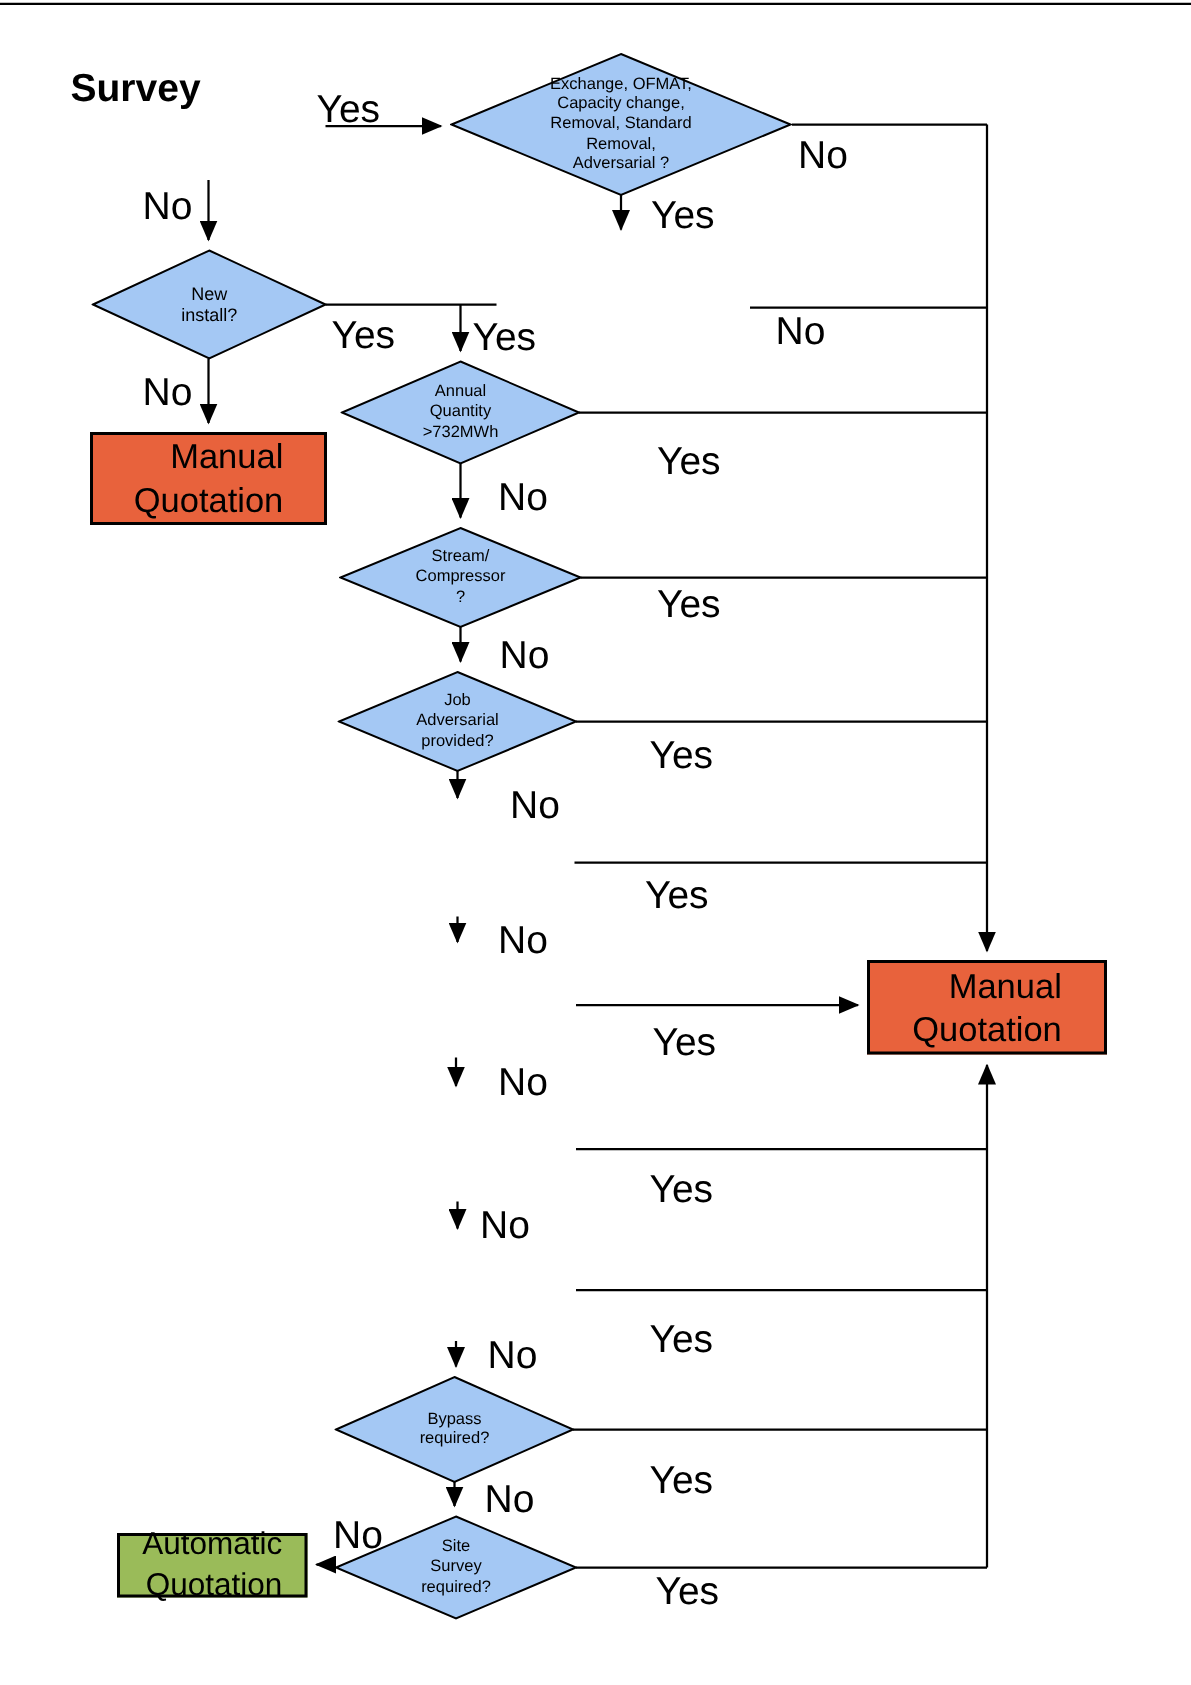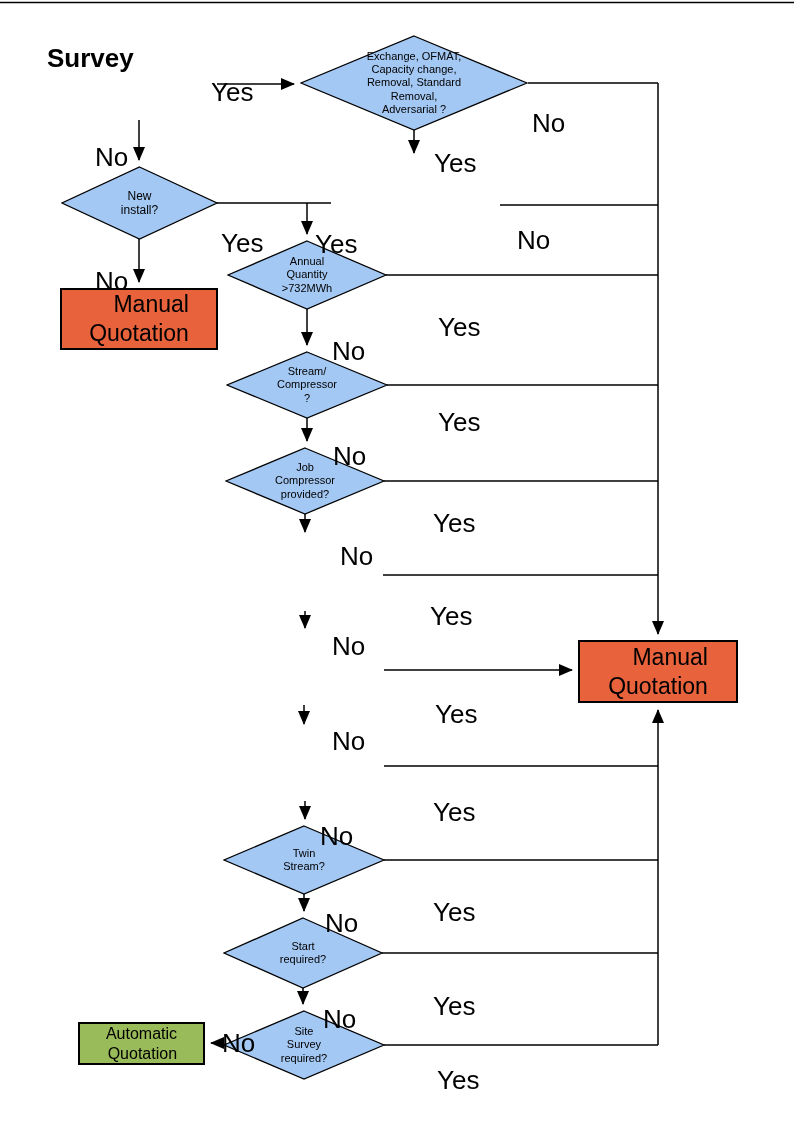--- a/index.html
+++ b/index.html
@@ -20,23 +20,23 @@
     text-align:center; white-space:pre-line; font-size:11px; line-height:1.2;
   }
   .fs13 .node-label { font-size:13px; }
   .fs12 .node-label { font-size:12px; }
 
   .process, .terminator {
     display:flex; align-items:center; justify-content:center; text-align:right;
     white-space:pre-line; border:2px solid #000; box-sizing:border-box;
   }
   .process   { background:var(--manual_fill, #E8623C); font-size:23px; line-height:1.25; }
-  .terminator{ background:var(--auto_fill, #9ABB59); font-size:16px; line-height:1.25; }
+  .terminator{ background:var(--auto_fill, #9ABB59); font-size:21px; line-height:1.25; }
 
-  .edge-label { position:absolute; font-size:26px; white-space:nowrap;margin-top:20px; }
+  .edge-label { position:absolute; font-size:26px; white-space:nowrap; }
   .start-label { position:absolute; font-size:26px; font-weight:bold; }
 </style>
 </head>
 <body>
 
 <div class="canvas">
 
   <svg class="connectors" width="794" height="1123">
     <defs>
       <marker id="arrow" markerUnits="userSpaceOnUse" markerWidth="14" markerHeight="12" refX="13" refY="6" orient="auto">
@@ -115,40 +115,33 @@
     <div class="node-label">Stream/
 Compressor
 ?</div>
   </div>
 
   <div class="node decision" style="left:225px; top:447px; width:160px; height:68px;">
     <svg width="160" height="68">
       <polygon points="80,1 159,34 80,67 1,34"></polygon>
       </svg>
     <div class="node-label">Job
-Compressor
+Adversarial
 provided?</div>
   </div>
 
 
 
 
-  <div class="node decision" style="left:223px; top:825px; width:162px; height:70px;">
-    <svg width="162" height="70">
-      <polygon points="81,1 161,35 81,69 1,35"></polygon>
-      </svg>
-    <div class="node-label">Twin
-Stream?</div>
-  </div>
 
   <div class="node decision" style="left:223px; top:917px; width:160px; height:72px;">
     <svg width="160" height="72">
       <polygon points="80,1 159,36 80,71 1,36"></polygon>
       </svg>
-    <div class="node-label">Start
+    <div class="node-label">Bypass
 required?</div>
   </div>
 
   <div class="node decision" style="left:223px; top:1010px; width:162px; height:70px;">
     <svg width="162" height="70">
       <polygon points="81,1 161,35 81,69 1,35"></polygon>
       </svg>
     <div class="node-label">Site
 Survey
 required?</div>

